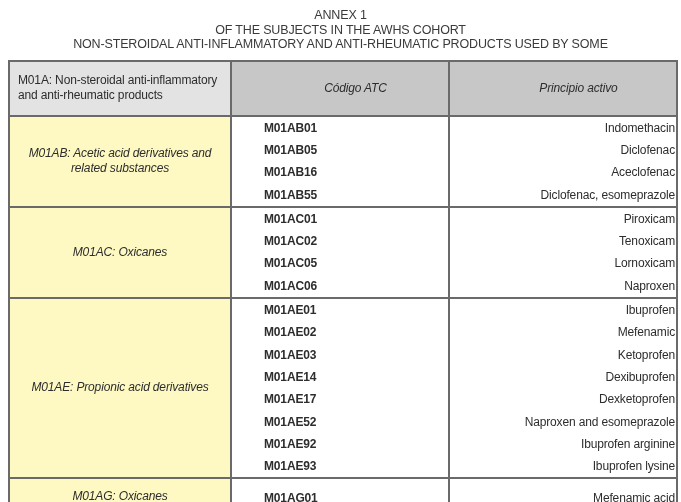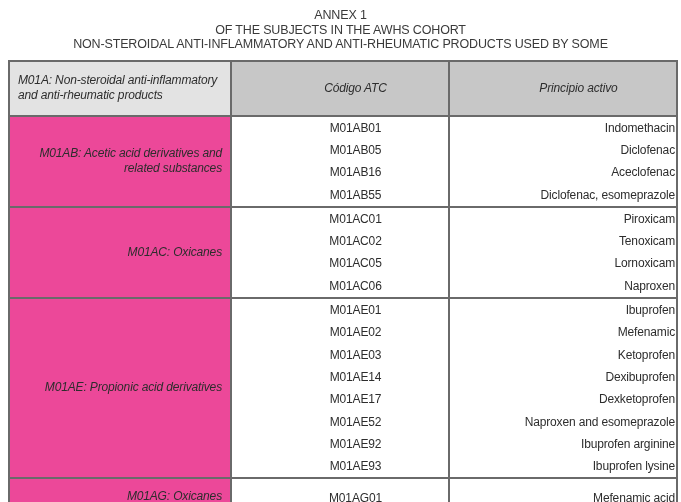--- a/index.html
+++ b/index.html
@@ -32,42 +32,42 @@
   col.c1 { width: 222px; }
   col.c2 { width: 218px; }
   col.c3 { width: 228px; }
   .atc-table th, .atc-table td {
     vertical-align: middle;
     font-weight: normal;
     padding-left: 32px;
   }
   th.cat-header {
     background: #e3e3e3;
-    font-style: italic;
     text-align: left;
     padding: 3px 8px;
     height: 47px;
     line-height: 15.5px;
   }
   th.col-header {
     background: #c7c7c7;
     font-style: italic;
     text-align: center;
     height: 47px;
   }
   td.cat {
-    background: #ec4899;
+    background: #fef9c3;
     font-style: italic;
-    text-align: right;
+    text-align: center;
     padding: 10px 8px;
     line-height: 15.5px;
   }
   td.code {
-    text-align: center;
+    text-align: left;
     height: 20.3px;
+    font-weight: bold;
   }
   td.name {
     text-align: right;
     padding-left: 20px;
     height: 20.3px;
   }
   
   .v-sep { border-left: 2px solid #6a6a6a; }
   
   tr.section-start td { border-top: 2px solid #6a6a6a; }

